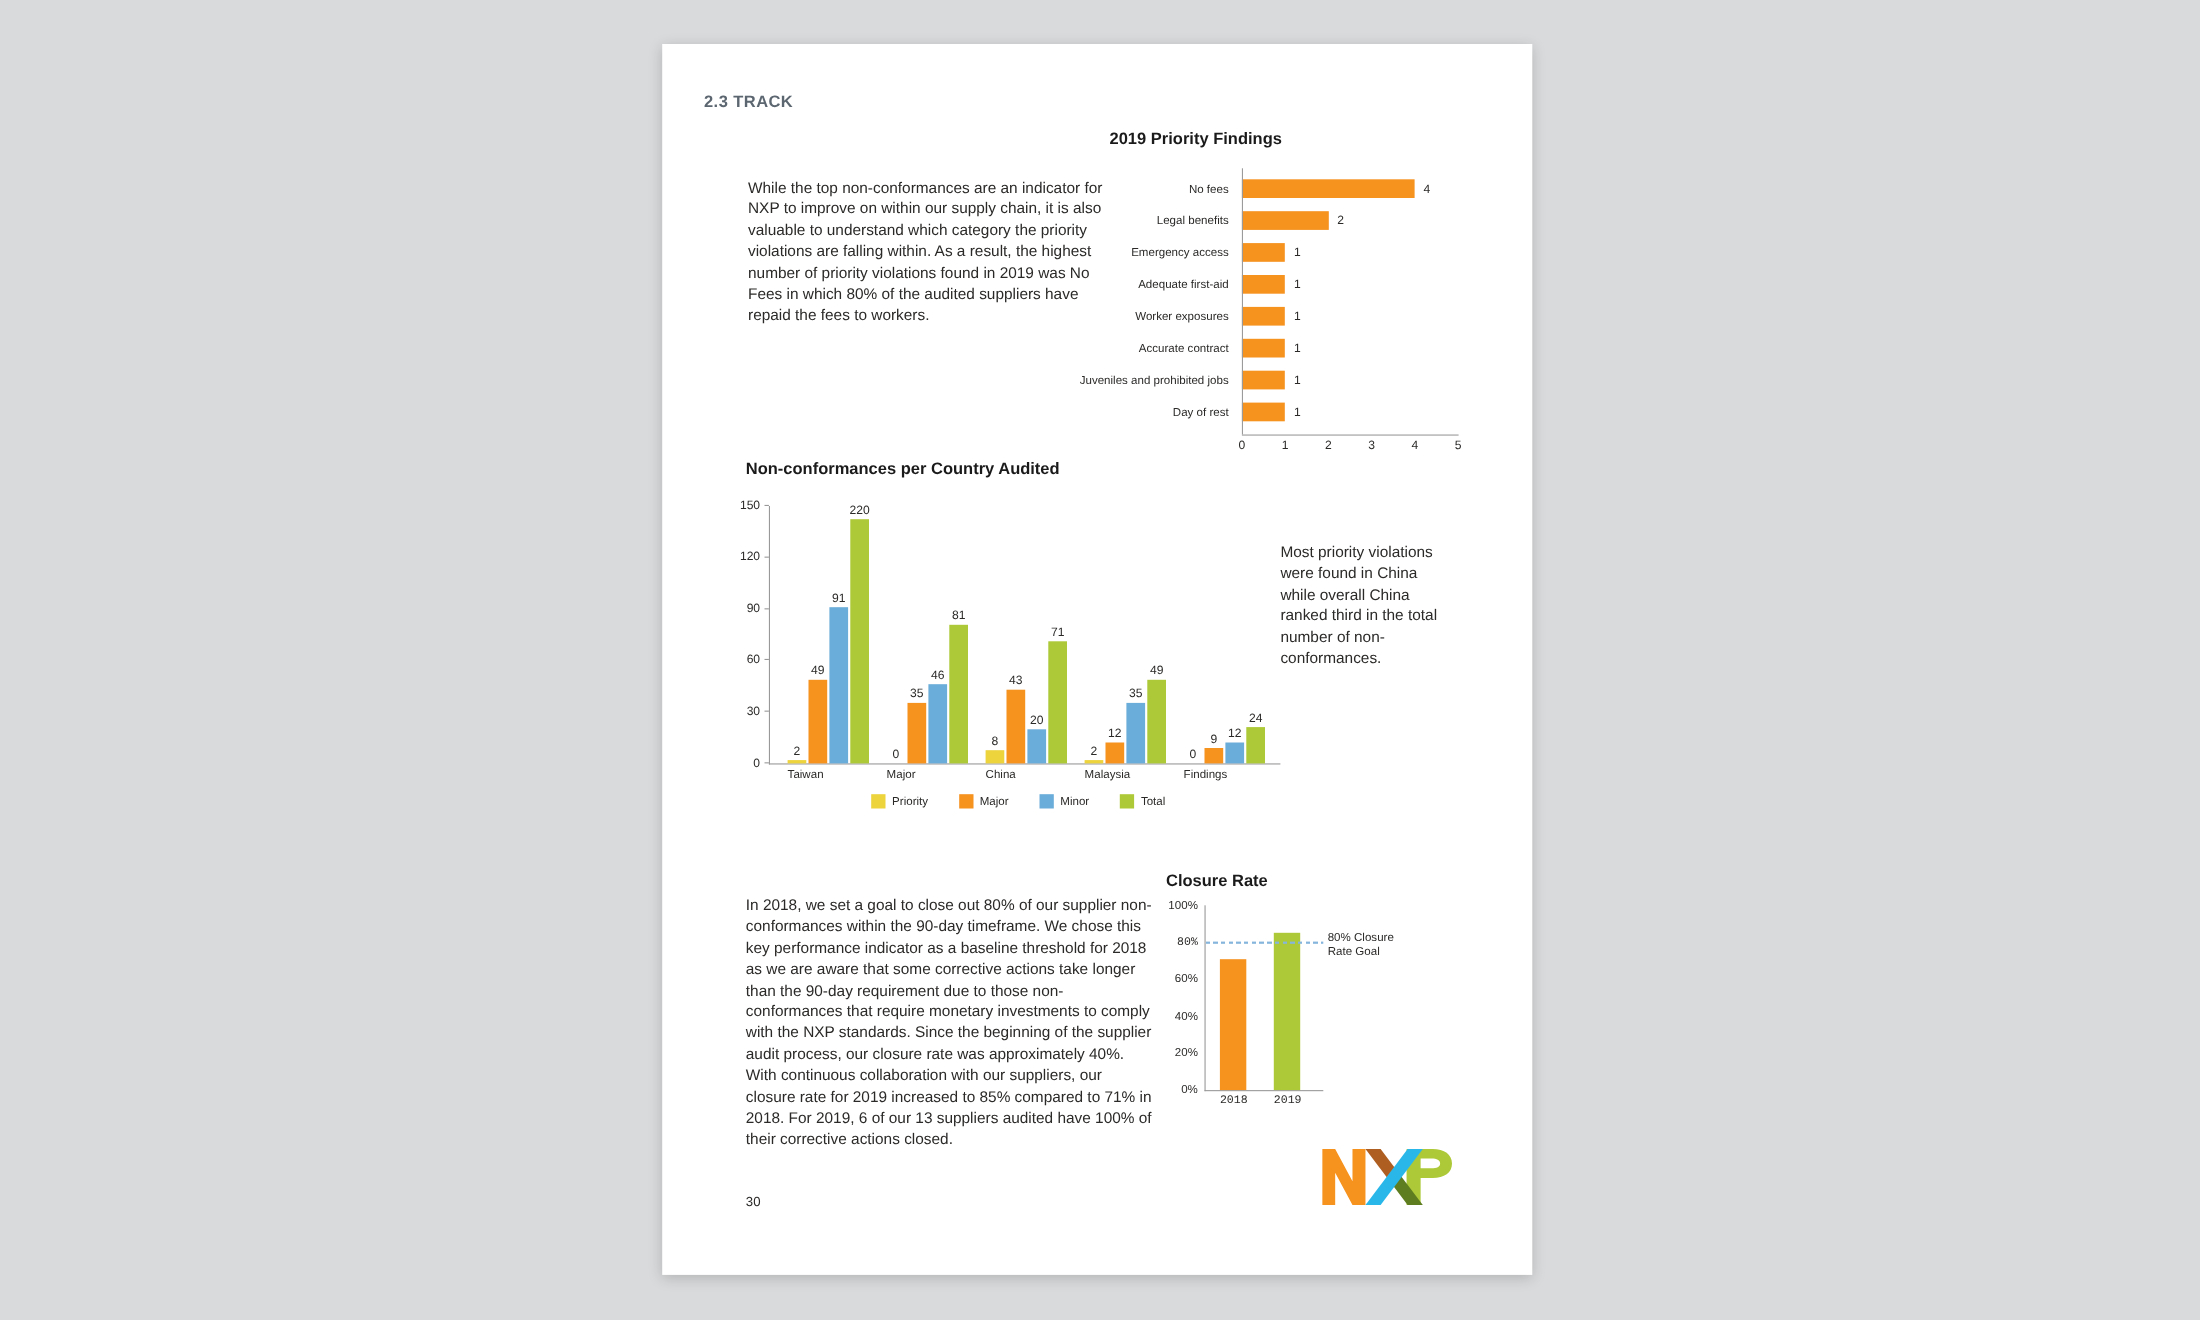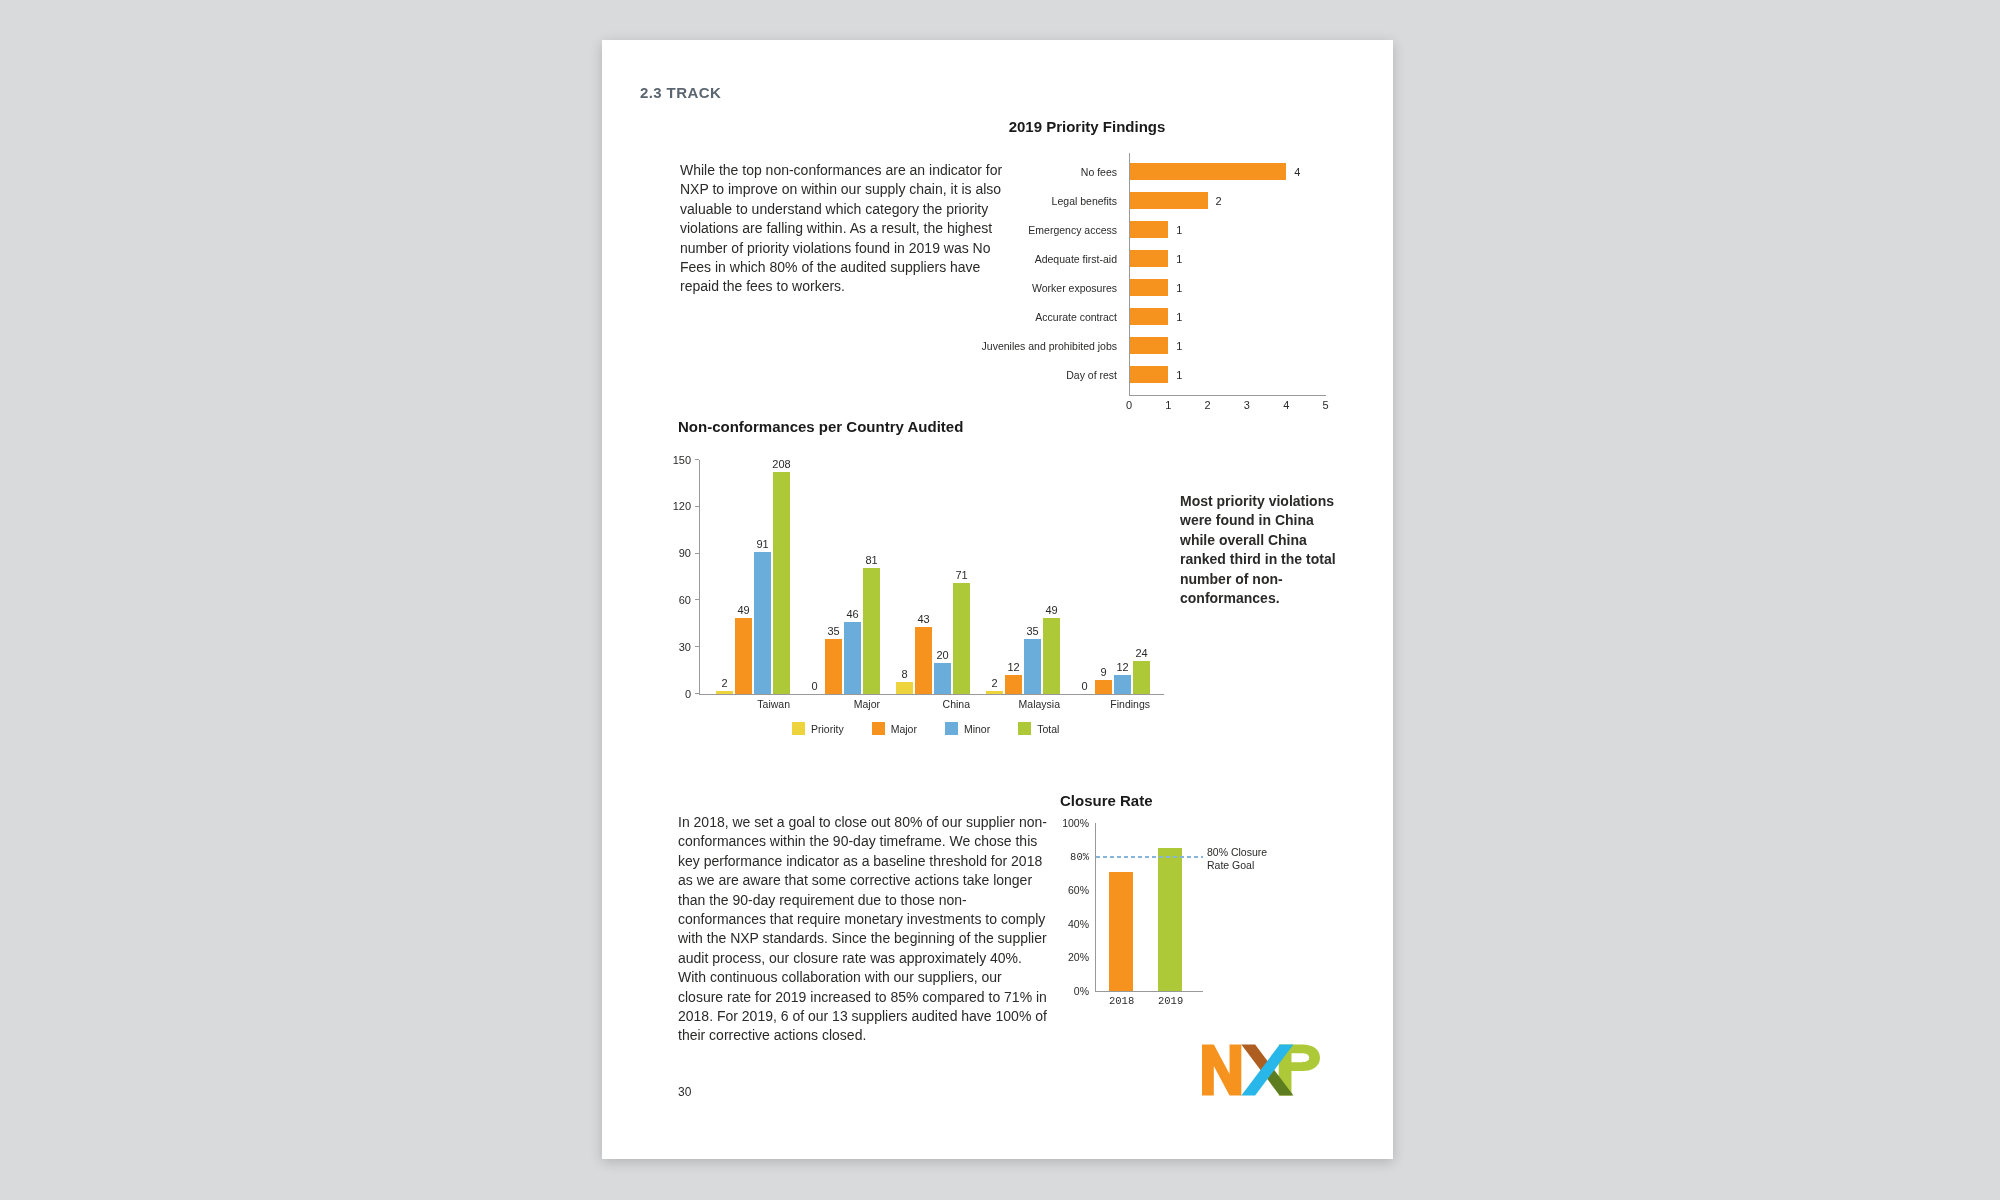--- a/index.html
+++ b/index.html
@@ -13,21 +13,21 @@
     position:absolute;left:602px;top:40px;width:791px;height:1119px;
     background:#FFFFFF;box-shadow:0 3px 12px rgba(0,0,0,0.18);
   }
   .section-heading{
     position:absolute;left:38px;top:44px;
     font-size:15px;font-weight:bold;letter-spacing:0.4px;color:#5B6670;
   }
   .para{font-size:14px;line-height:19.4px;position:absolute;}
   .para-intro{left:78px;top:121px;width:325px;}
   .para-closure{left:76px;top:773px;width:370px;}
-  .china-note{left:578px;top:452px;width:158px;font-size:14px;line-height:19.4px;position:absolute;font-weight:bold;}
+  .china-note{left:562px;top:452px;width:158px;font-size:14px;line-height:19.4px;position:absolute;}
   .chart-title{position:absolute;font-size:15px;font-weight:bold;color:#1A1A1A;}
   
   .ca-title{left:250px;top:78px;width:470px;text-align:center;}
   .ca-rows{position:absolute;left:240px;top:117px;}
   .ca-row{display:flex;align-items:center;height:29px;}
   .ca-label{width:287px;box-sizing:border-box;padding-right:12px;text-align:right;font-size:10.5px;}
   .ca-bar{height:17px;}
   .ca-val{margin-left:8px;font-size:11px;}
   .ca-vaxis{position:absolute;left:527px;top:113px;width:1px;height:242px;background:#9B9B9B;}
   .ca-haxis{position:absolute;left:527px;top:355px;width:197px;height:1px;background:#9B9B9B;}
@@ -35,21 +35,21 @@
   .ca-tick{position:absolute;transform:translateX(-50%);font-size:11px;}
   
   .cb-title{left:76px;top:378px;}
   .cb-plot{position:absolute;left:97px;top:420px;width:464px;height:234px;
     border-left:1px solid #999;border-bottom:1px solid #999;}
   .cb-group{position:absolute;bottom:0;display:flex;align-items:flex-end;gap:2px;}
   .cb-wrap{position:relative;width:17px;}
   .cb-bar{width:17px;}
   .cb-val{position:absolute;bottom:calc(100% + 2px);left:50%;transform:translateX(-50%);
     font-size:11px;white-space:nowrap;}
-  .cb-cat{position:absolute;top:238px;width:74px;text-align:right;font-size:10.5px;}
+  .cb-cat{position:absolute;top:238px;width:74px;text-align:left;font-size:10.5px;}
   .cb-yticks{position:absolute;left:40px;top:420px;width:57px;height:234px;}
   .cb-ytick{position:absolute;right:8px;font-size:11px;line-height:13px;}
   .cb-tickmark{position:absolute;right:0;width:4px;height:1px;background:#999;}
   .cb-legend{position:absolute;left:190px;top:682px;display:flex;gap:28px;align-items:center;}
   .cb-leg-item{display:flex;align-items:center;gap:6px;}
   .cb-swatch{width:13px;height:13px;}
   .cb-leg-label{font-size:10.5px;}
   
   .cc-title{left:458px;top:752px;}
   .cc-plot{position:absolute;left:493px;top:783px;width:107px;height:168px;
@@ -150,21 +150,21 @@
         </div>
         <div class="cb-wrap">
           <div class="cb-val">49</div>
           <div class="cb-bar" style="height: 76.44px; background: rgb(246, 146, 30);"></div>
         </div>
         <div class="cb-wrap">
           <div class="cb-val">91</div>
           <div class="cb-bar" style="height: 141.96px; background: rgb(106, 172, 218);"></div>
         </div>
         <div class="cb-wrap">
-          <div class="cb-val">208</div>
+          <div class="cb-val">220</div>
           <div class="cb-bar" style="height: 221.52px; background: rgb(173, 201, 55);"></div>
         </div>
       </div>
       <div class="cb-cat" style="left: 16px;">Taiwan</div>
       <div class="cb-group" style="left: 106px;">
         <div class="cb-wrap">
           <div class="cb-val">0</div>
           <div class="cb-bar" style="height: 0px; background: rgb(237, 211, 60);"></div>
         </div>
         <div class="cb-wrap">

